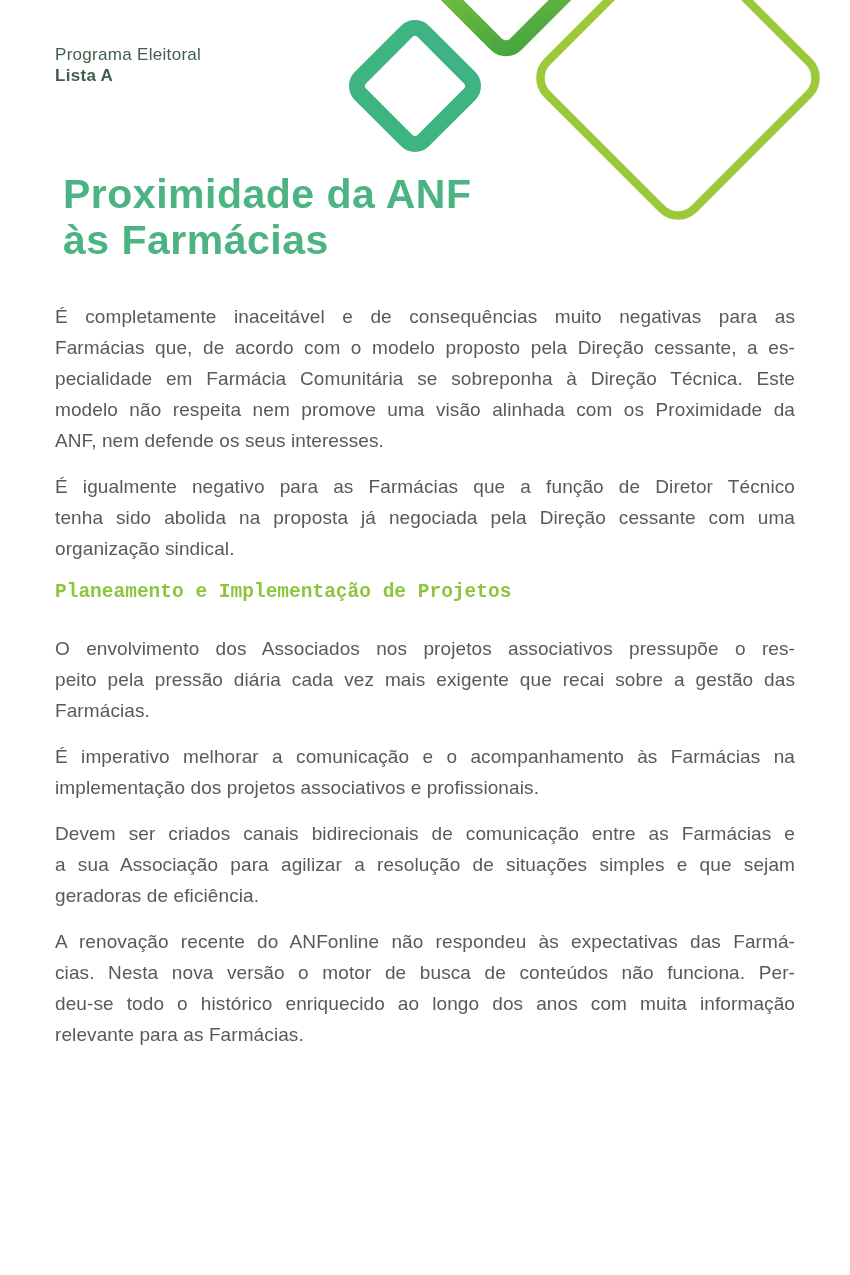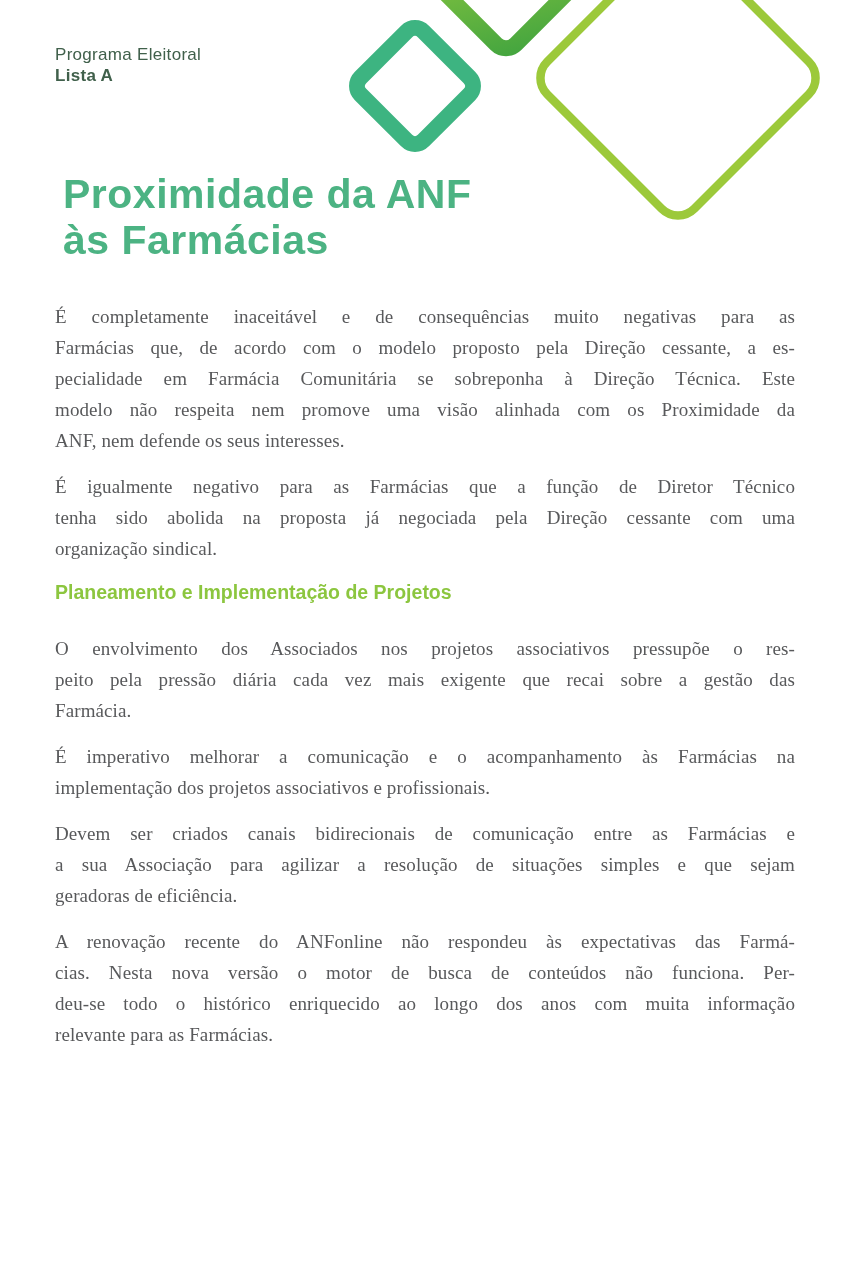--- a/index.html
+++ b/index.html
@@ -10,24 +10,24 @@
   .deco-top{position:absolute;top:0;left:0;}
   .header{position:absolute;top:44px;left:55px;}
   .eyebrow{font-size:17px;line-height:21px;color:#40604b;letter-spacing:.3px;}
   .eyebrow.bold{font-weight:bold;}
   .title{
     position:absolute;top:163px;left:55px;margin:8px;
     font-size:41px;line-height:46px;font-weight:bold;color:#4cb383;letter-spacing:.5px;
   }
   .body{position:absolute;top:301px;left:55px;width:740px;color:#58595b;}
   .para{margin:0 0 15px 0;font-size:19px;line-height:31px;letter-spacing:.1px;}
-  .line{text-align:justify;text-align-last:justify;font-family:Liberation Serif, serif;}
+  .line{text-align:justify;text-align-last:justify;}
   .line.last{text-align-last:left;}
   .subheading{
-    margin:14px 0 28px 0;font-size:19.5px;line-height:26px;font-weight:bold;color:#8cc63f;
+    margin:14px 0 28px 0;font-size:19.5px;line-height:26px;font-weight:bold;color:#8cc63f;font-family:Liberation Mono, monospace;
   }
   .footer-svg{position:absolute;left:0;top:1185px;}
   .pagenum{
     position:absolute;left:33px;top:1213px;width:60px;text-align:center;
     font-size:21px;line-height:25px;color:#3f4141;
   }
 </style>
 </head>
 <body>
 
@@ -62,21 +62,21 @@
       </div>
       <div class="para">
         <div class="line">É igualmente negativo para as Farmácias que a função de Diretor Técnico</div>
         <div class="line">tenha sido abolida na proposta já negociada pela Direção cessante com uma</div>
         <div class="line last">organização sindical.</div>
       </div>
       <h2 class="subheading">Planeamento e Implementação de Projetos</h2>
       <div class="para">
         <div class="line">O envolvimento dos Associados nos projetos associativos pressupõe o res-</div>
         <div class="line">peito pela pressão diária cada vez mais exigente que recai sobre a gestão das</div>
-        <div class="line last">Farmácia.</div>
+        <div class="line last">Farmácias.</div>
       </div>
       <div class="para">
         <div class="line">É imperativo melhorar a comunicação e o acompanhamento às Farmácias na</div>
         <div class="line last">implementação dos projetos associativos e profissionais.</div>
       </div>
       <div class="para">
         <div class="line">Devem ser criados canais bidirecionais de comunicação entre as Farmácias e</div>
         <div class="line">a sua Associação para agilizar a resolução de situações simples e que sejam</div>
         <div class="line last">geradoras de eficiência.</div>
       </div>

